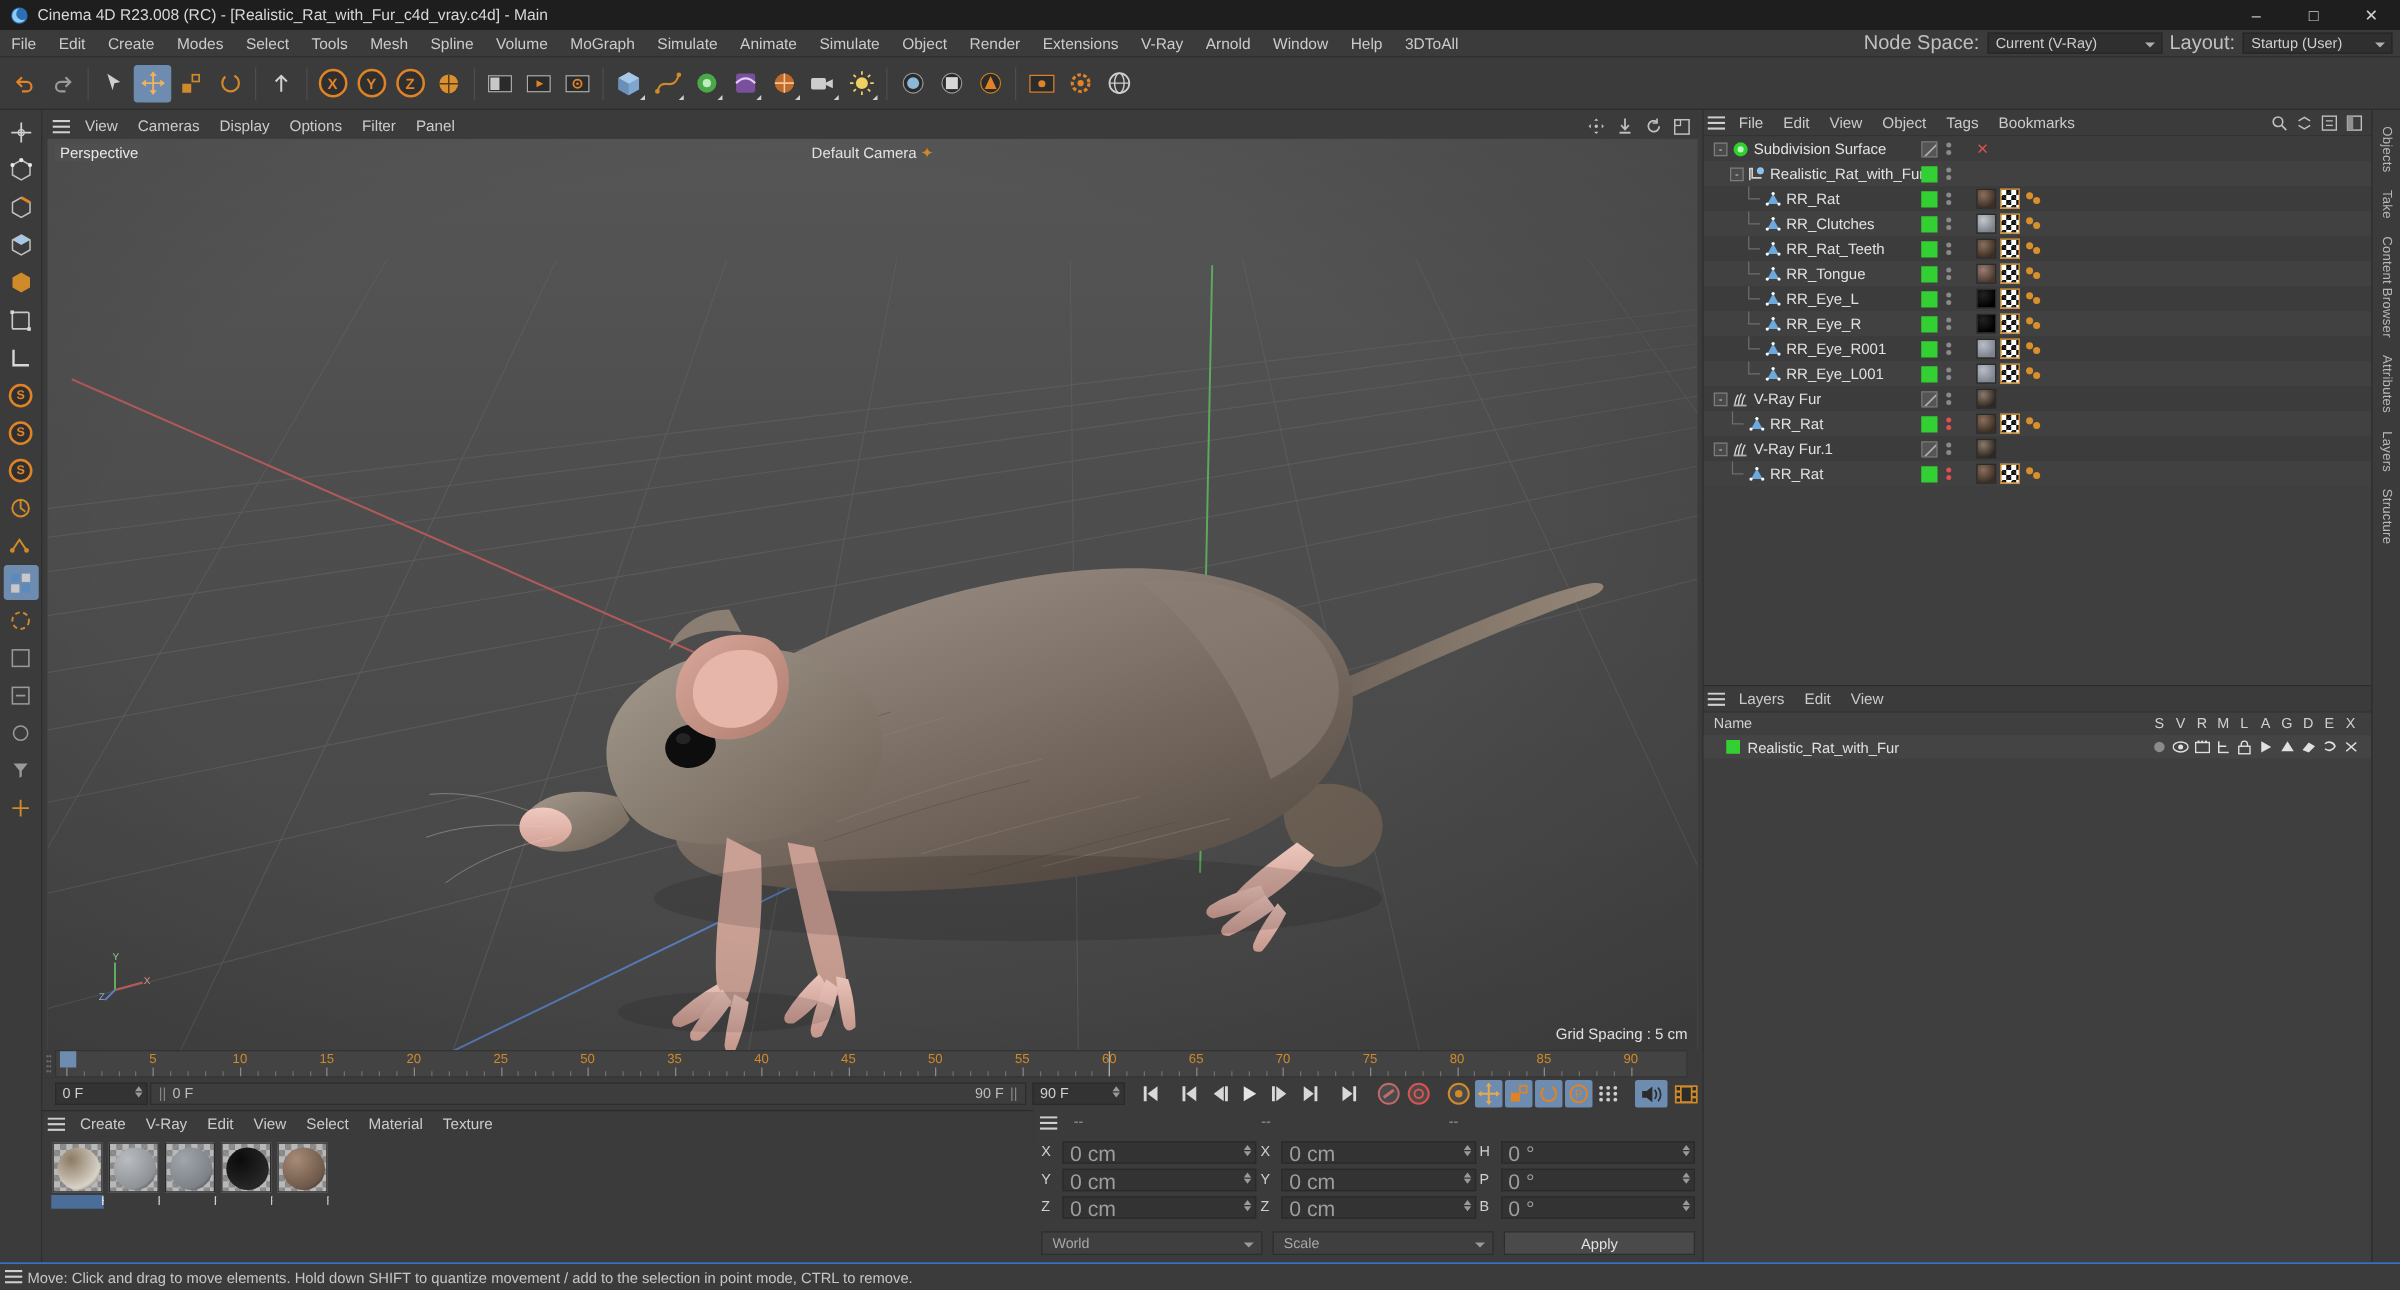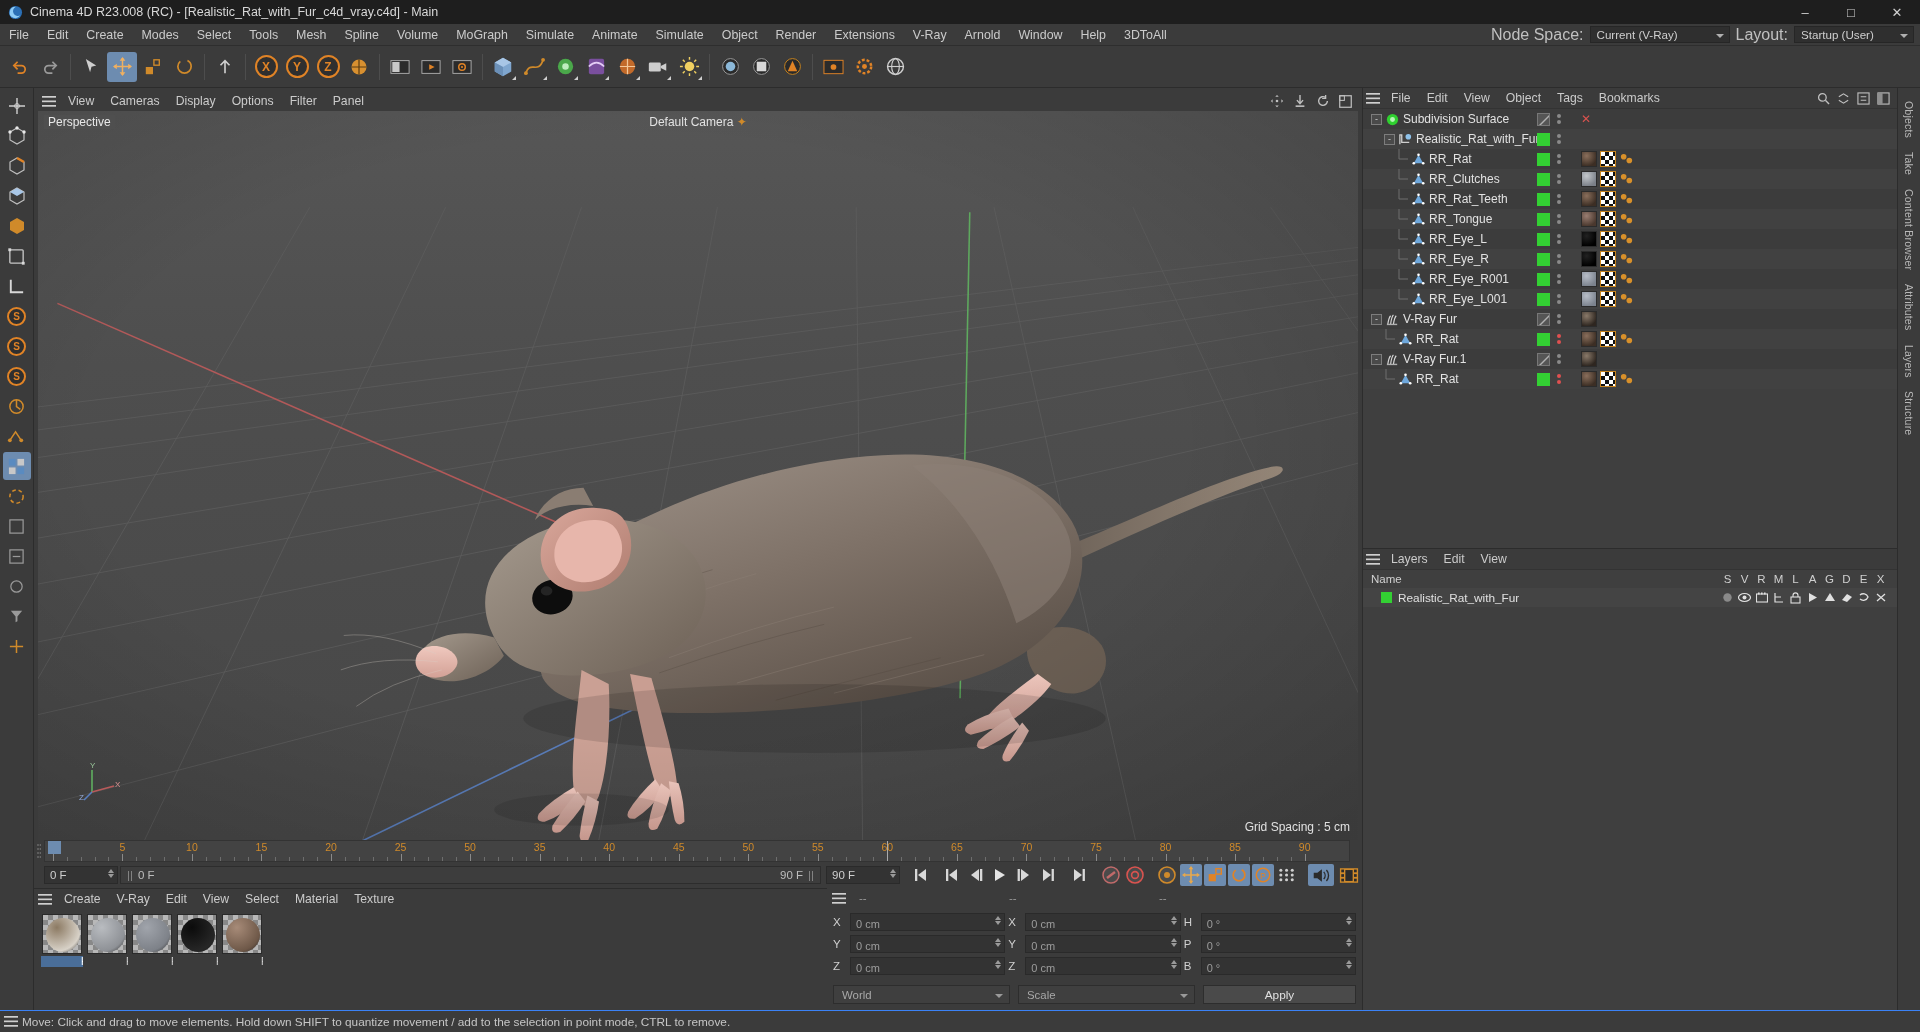--- a/index.html
+++ b/index.html
@@ -98,22 +98,22 @@
   .mat .nm{ font-size:10.2px; color:#d2d2d2; margin-top:2px; max-width:42px; overflow:hidden; white-space:nowrap;padding-left:40px;}
   .mat .nm.sel{ background:#4a6e99; color:#fff;}
 
   
   .coordpanel{ width:535px; background:#3b3b3b; display:flex; flex-direction:column; padding:0; flex:0 0 auto;}
   .coordmenu{ height:20px; display:flex; align-items:center; font-size:11.5px; color:#9a9a9a; gap:0;}
   .coordmenu .c{ width:150px; text-align:left; padding-left:8px;}
   .coordgrid{ padding:3px 6px 0 6px; }
   .crow{ display:flex; align-items:center; height:22px; gap:3px;}
   .clab{ width:14px; font-size:11.5px; color:#d0d0d0; text-align:left;}
-  .cfield{ flex:1; background:#333; border:1px solid #2a2a2a; height:18px; display:flex; align-items:flex-end;
-     padding:0 12px 0 5px; font-size:11px; color:#9d9d9d; position:relative;}
+  .cfield{ flex:1; background:#333; border:1px solid #2a2a2a; height:18px; display:flex; align-items:flex-start;
+     padding:0 12px 0 5px; font-size:17px; color:#9d9d9d; position:relative;}
   .crow2{ display:flex; align-items:center; height:26px; gap:8px; padding-top:3px;}
   .csel{ flex:1; background:#3f3f3f; border:1px solid #2d2d2d; height:19px; display:flex; align-items:center;
      padding:0 16px 0 8px; font-size:11.4px; color:#a8a8a8; position:relative;}
   .csel:after{ content:''; position:absolute; right:6px; top:8px; border-left:4px solid transparent;
      border-right:4px solid transparent; border-top:4px solid #9a9a9a;}
   .applybtn{ flex:1; background:#4a4a4a; border:1px solid #2d2d2d; height:19px; display:flex; align-items:center;
      justify-content:center; font-size:11.8px; color:#e0e0e0;}
 
   
   .ompanel{ flex:0 0 auto; display:flex; flex-direction:column; background:#3b3b3b; height:460px;}

